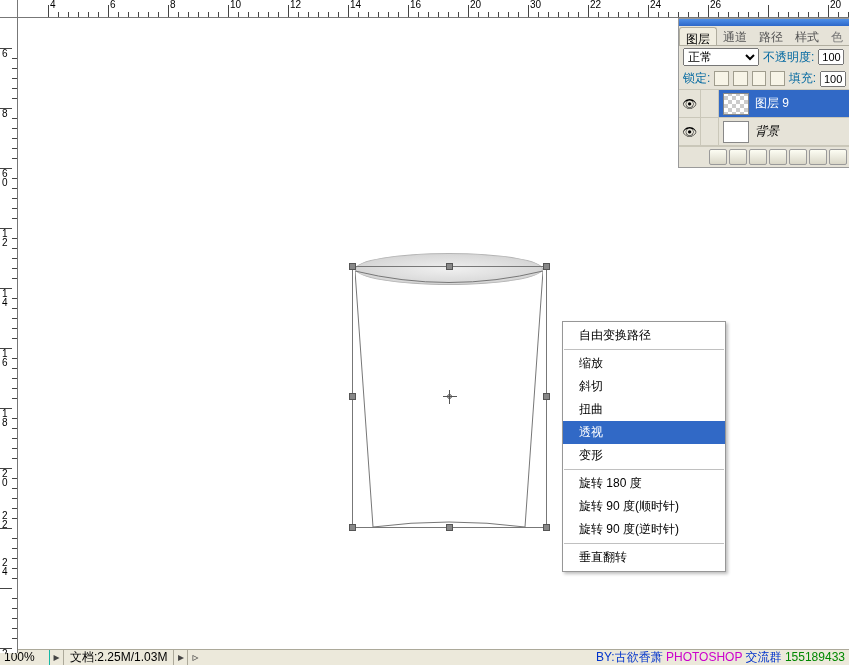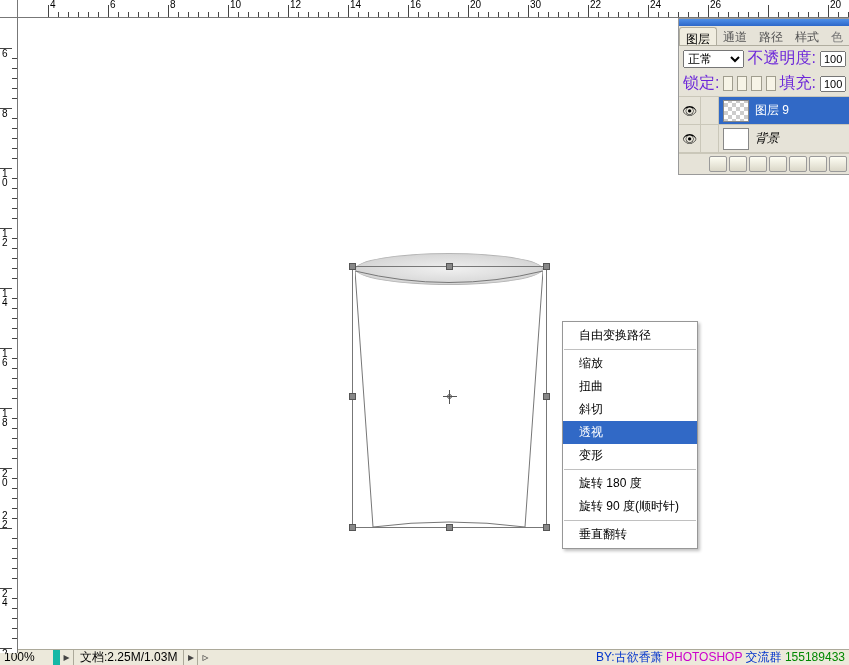--- a/index.html
+++ b/index.html
@@ -31,54 +31,54 @@
 .h-tl{left:-4px;top:-4px;} .h-tm{left:50%;top:-4px;margin-left:-4px;} .h-tr{right:-4px;top:-4px;}
 .h-ml{left:-4px;top:50%;margin-top:-4px;} .h-mr{right:-4px;top:50%;margin-top:-4px;}
 .h-bl{left:-4px;bottom:-4px;} .h-bm{left:50%;bottom:-4px;margin-left:-4px;} .h-br{right:-4px;bottom:-4px;}
 .anchor { position:absolute; left:50%; top:50%; width:14px; height:14px; margin:-7px 0 0 -7px; }
 .anchor:before,.anchor:after{content:"";position:absolute;background:#555;}
 .anchor:before{left:6px;top:0;width:1px;height:14px;}
 .anchor:after{left:0;top:6px;width:14px;height:1px;}
 .anchor .c{position:absolute;left:4px;top:4px;width:5px;height:5px;border:1px solid #555;border-radius:50%;}
 
 
-.ctx { position:absolute; left:562px; top:321px; width:136px; background:#fff; border:1px solid #979797; box-shadow:2px 2px 3px rgba(0,0,0,0.25); z-index:10; padding:2px 0; }
+.ctx { position:absolute; left:562px; top:321px; width:164px; background:#fff; border:1px solid #979797; box-shadow:2px 2px 3px rgba(0,0,0,0.25); z-index:10; padding:2px 0; }
 .ctx .item { padding:3px 16px 3px 16px; font-size:12px; color:#000; cursor:default; }
 .ctx .item.sel { background:#3169c6; color:#fff; }
 .ctx .sep { margin:2px 1px; border-top:1px solid #c0c0c0; }
 
 
 .panelstack { position:absolute; left:678px; top:18px; width:173px; background:#e6e3d8; border:1px solid #9a9a9a; z-index:5; }
 .panel-titlebar { background:linear-gradient(#4f90e8,#2c67c9); height:7px; }
 .ptabs { background:#e6e3d8; border-bottom:1px solid #b0ad9f; display:flex; height:20px; }
 .ptabs .tab { padding:3px 6px 0 6px; font-size:12px; color:#555; }
 .ptabs .tab.active { background:#f0ede0; border:1px solid #b0ad9f; border-bottom:none; color:#000; border-radius:3px 3px 0 0; margin-top:1px; }
 .ptabs .tab.cut { color:#777; }
 .prow { display:flex; align-items:center; padding:2px 4px; gap:4px; }
 .prow select { font-size:12px; height:18px; width:76px; }
-.prow .lbl { font-size:16px; color:#6d28d9; white-space:nowrap; }
+.prow .lbl { font-size:12px; color:#0369a1; white-space:nowrap; }
 .prow input.val { width:26px; height:16px; font-size:11px; text-align:left; padding-left:2px; }
 .lockrow { border-bottom:1px solid #cac7b9; }
 .lockrow .miniicon { width:15px; height:15px; border:1px solid #a09d8e; background:#f7f4e7; }
 
 .layers { background:#e6e3d8; }
 .layer { display:flex; align-items:center; height:28px; border-bottom:1px solid #cac7b9; }
 .layer.sel { background:#3169c6; color:#fff; }
 .layer .eye { width:22px; text-align:center; font-size:12px; border-right:1px solid #cac7b9; height:100%; line-height:28px; background:#e6e3d8; color:#000; }
 .layer .link { width:18px; border-right:1px solid #cac7b9; height:100%; background:#e6e3d8; }
 .layer .thumb { width:26px; height:22px; margin:0 4px; background:#fff; border:1px solid #888; position:relative; }
 .layer .thumb.trans { background:repeating-conic-gradient(#ccc 0% 25%,#fff 0% 50%) 0/8px 8px; }
 .layer .name { font-size:12px; padding-left:2px; }
 .layer.bg .name { font-style:italic; }
 .layerbtns { display:flex; justify-content:flex-end; gap:2px; padding:2px 3px; background:#e6e3d8; border-top:1px solid #cac7b9; }
 .layerbtns .b { width:18px; height:16px; border:1px solid #9a9a9a; background:linear-gradient(#fdfdf3,#dad7c8); border-radius:2px; }
 
 
 .status { position:absolute; left:0; bottom:0; width:849px; height:16px; background:#ece9db; border-top:1px solid #aca99a; display:flex; align-items:center; font-size:12px; }
-.status .pct { width:60px; padding:0 4px; border-right:7px solid #14b8a6; height:100%; line-height:15px; }
+.status .pct { width:50px; padding:0 4px; border-right:1px solid #14b8a6; height:100%; line-height:15px; }
 .status .arrow { width:14px; text-align:center; border-right:1px solid #aca99a; height:100%; line-height:15px; color:#444; }
 .status .docinfo { padding:0 6px; border-right:1px solid #aca99a; height:100%; line-height:15px; }
 .status .spacer { flex:1; }
 .status .credit { font-size:12px; padding-right:4px; }
 .status .credit .c1{color:#0033cc;} .status .credit .c2{color:#cc00cc;} .status .credit .c3{color:#008800;}
 </style>
 </head>
 <body>
 
 <div class="ruler-corner"></div>
@@ -189,21 +189,21 @@
     <div class="tick minor" style="top: 70px;"></div>
     <div class="tick minor" style="top: 80px;"></div>
     <div class="tick major" style="top: 90px;"></div>
     <div class="lbl" style="top: 91px;">8</div>
     <div class="tick minor" style="top: 100px;"></div>
     <div class="tick minor" style="top: 110px;"></div>
     <div class="tick minor" style="top: 120px;"></div>
     <div class="tick minor" style="top: 130px;"></div>
     <div class="tick minor" style="top: 140px;"></div>
     <div class="tick major" style="top: 150px;"></div>
-    <div class="lbl" style="top: 151px;">1
+    <div class="lbl" style="top: 151px;">6
 0</div>
     <div class="tick minor" style="top: 160px;"></div>
     <div class="tick minor" style="top: 170px;"></div>
     <div class="tick minor" style="top: 180px;"></div>
     <div class="tick minor" style="top: 190px;"></div>
     <div class="tick minor" style="top: 200px;"></div>
     <div class="tick major" style="top: 210px;"></div>
     <div class="lbl" style="top: 211px;">1
 2</div>
     <div class="tick minor" style="top: 220px;"></div>
@@ -245,21 +245,21 @@
     <div class="tick minor" style="top: 500px;"></div>
     <div class="tick major" style="top: 510px;"></div>
     <div class="lbl" style="top: 493px;">2
 2</div>
     <div class="tick minor" style="top: 520px;"></div>
     <div class="tick minor" style="top: 530px;"></div>
     <div class="tick minor" style="top: 540px;"></div>
     <div class="tick minor" style="top: 550px;"></div>
     <div class="tick minor" style="top: 560px;"></div>
     <div class="tick major" style="top: 570px;"></div>
-    <div class="lbl" style="top: 571px;">2
+    <div class="lbl" style="top: 540px;">2
 4</div>
     <div class="tick minor" style="top: 580px;"></div>
     <div class="tick minor" style="top: 590px;"></div>
     <div class="tick minor" style="top: 600px;"></div>
     <div class="tick minor" style="top: 610px;"></div>
     <div class="tick minor" style="top: 620px;"></div>
     <div class="tick major" style="top: 630px;"></div>
     <div class="lbl" style="top: 631px;">2
 6</div>
   </div>
@@ -284,29 +284,30 @@
         <div class="c"></div>
       </div>
   </div>
 </div>
 
 <div class="ctx">
   <div class="item">自由变换路径</div>
   <div class="sep"></div>
   <div id="ctx-a">
       <div class="item">缩放</div>
+      <div class="item">斜切</div>
       <div class="item">扭曲</div>
-      <div class="item">斜切</div>
       <div class="item sel">透视</div>
       <div class="item">变形</div>
     </div>
   <div class="sep"></div>
   <div id="ctx-b">
       <div class="item">旋转 180 度</div>
       <div class="item">旋转 90 度(顺时针)</div>
+      <div class="item">旋转 90 度(逆时针)</div>
     </div>
   <div class="sep"></div>
   <div id="ctx-c">
       <div class="item">垂直翻转</div>
     </div>
 </div>
 
 <div class="panelstack">
   <div class="panel-titlebar"></div>
   <div class="ptabs" id="ptabs">

